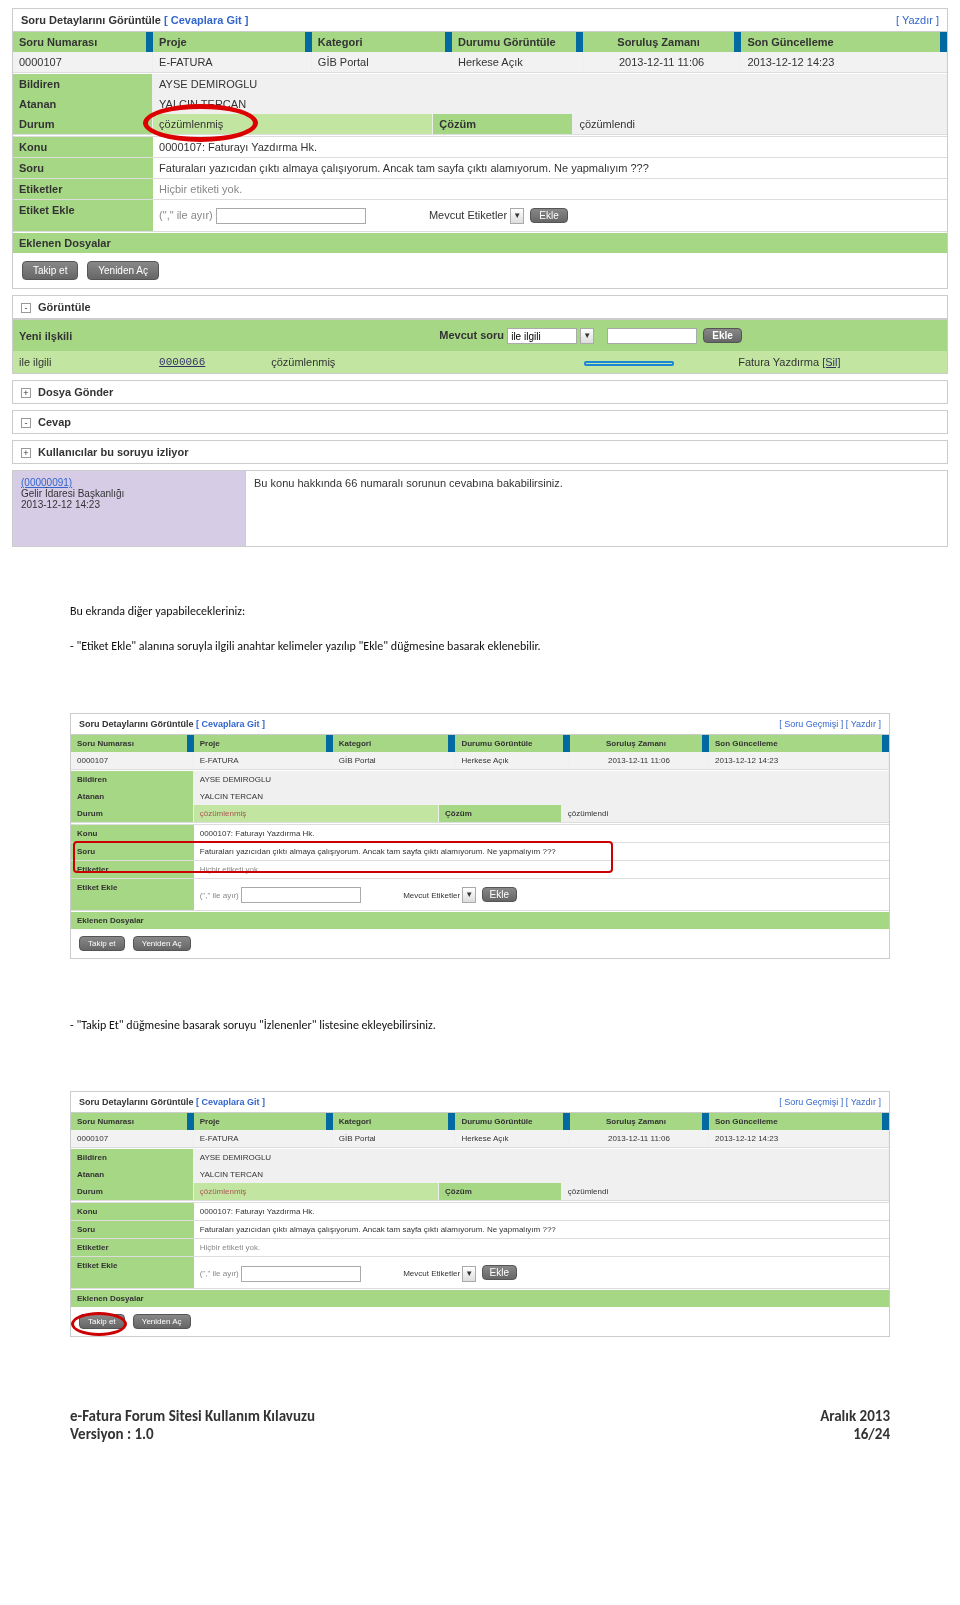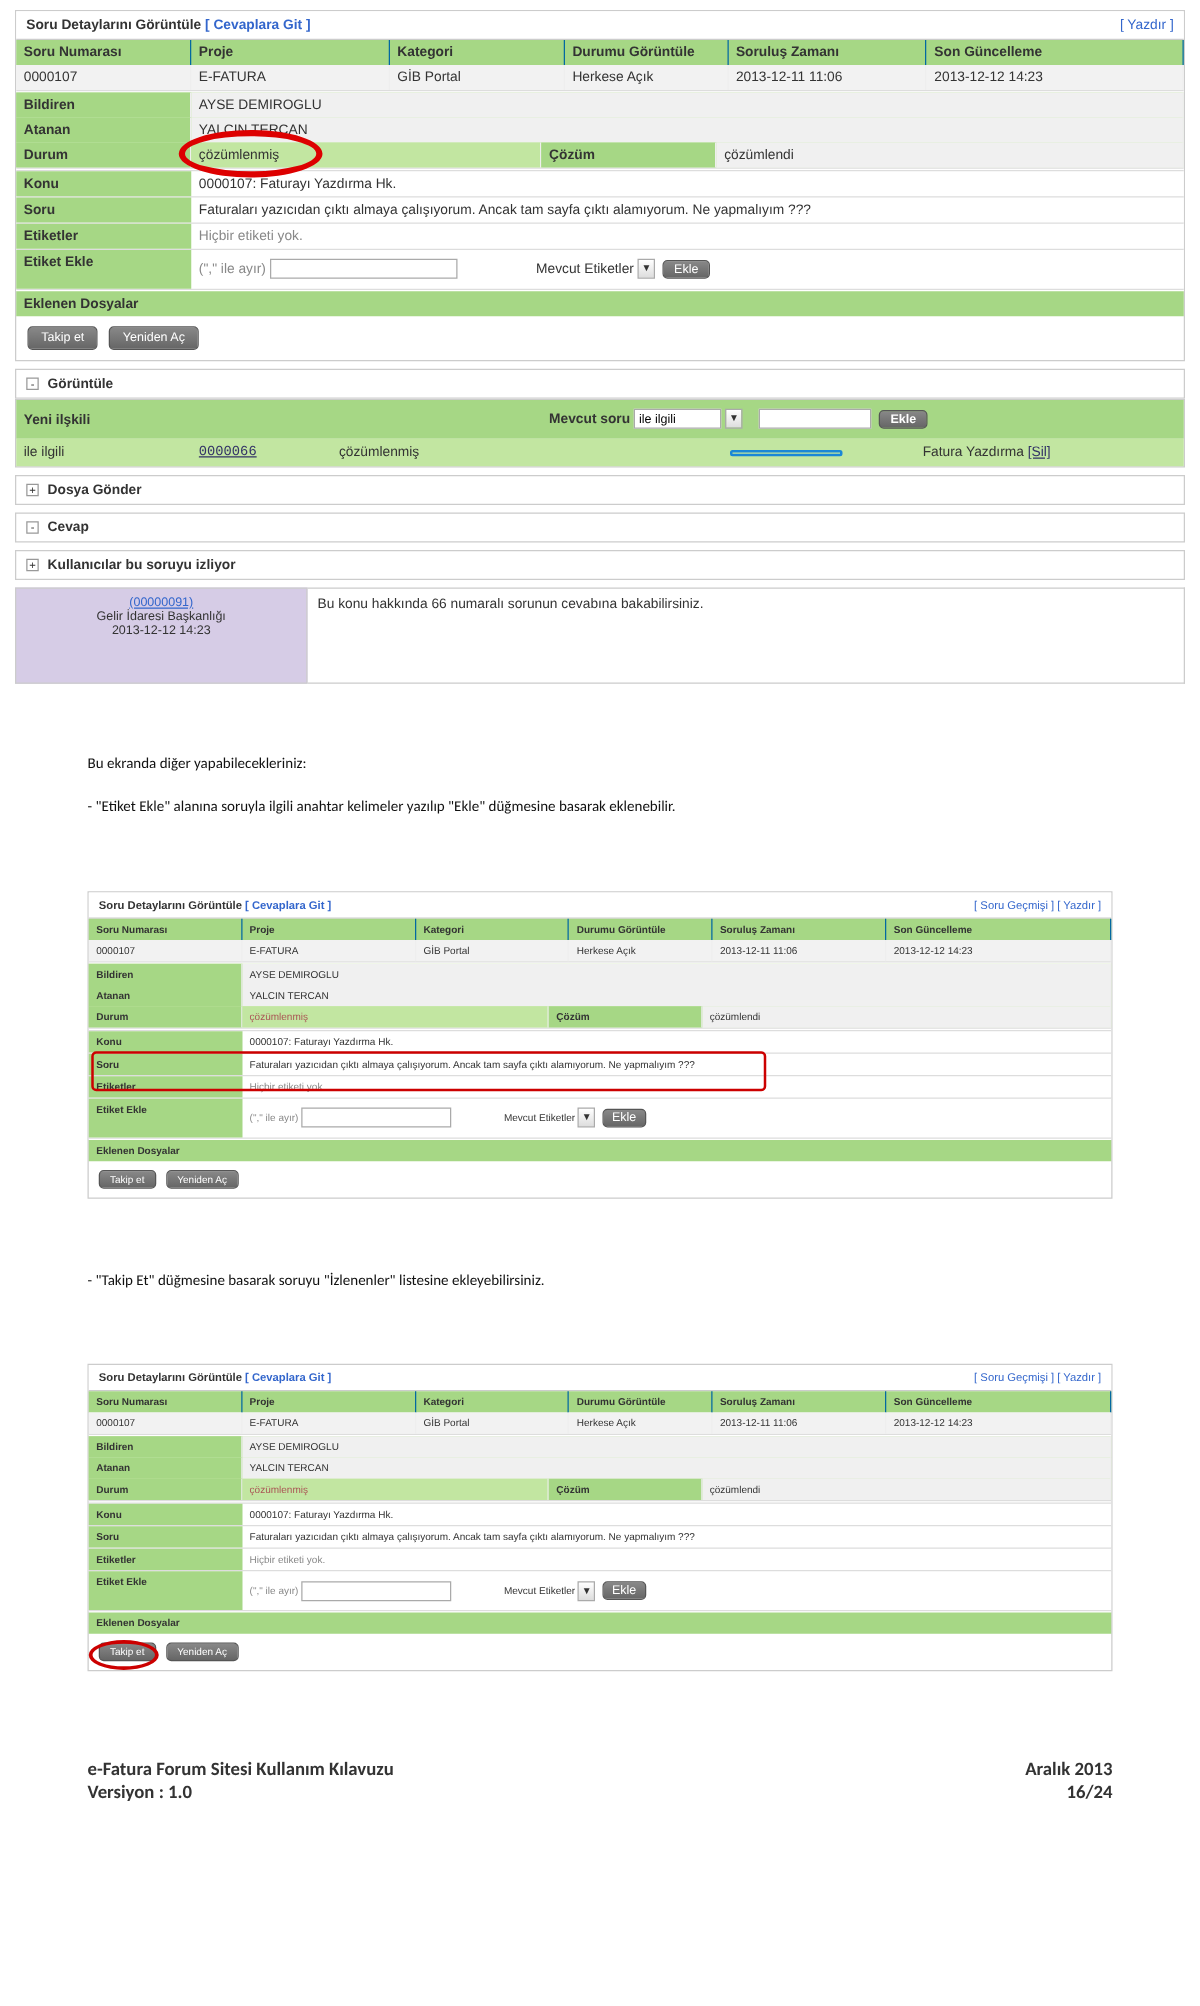--- a/index.html
+++ b/index.html
@@ -26,34 +26,34 @@
     color: #333;
   }
   .title-bar .links { font-weight: normal; }
   .title-bar a { color: #3366cc; text-decoration: none; }
   .row-header {
     display: flex;
     background: #a6d785;
     font-weight: bold;
     font-size: 11px;
   }
-  .row-header .cell { padding: 4px 6px; border-right: 1px solid #0369a1; }
+  .row-header .cell { padding: 4px 6px; border-right: 7px solid #0369a1; }
   .row-data { display: flex; background: #f2f2f2; font-size: 11px; }
   .row-data .cell { padding: 4px 6px; border-right: 1px solid #eee; }
   .row-green { display: flex; background: #c2e6a1; font-size: 11px; }
   .row-green .cell { padding: 4px 6px; border-right: 1px solid #eee; }
   .row-green-dark { display: flex; background: #a6d785; font-size: 11px; font-weight: bold; }
   .row-green-dark .cell { padding: 4px 6px; }
   .row-white { display: flex; background: #fff; font-size: 11px; border-top: 1px solid #ddd; }
   .row-white .cell { padding: 4px 6px; }
   .c1 { width: 15%; }
   .c2 { width: 17%; }
   .c3 { width: 15%; }
   .c4 { width: 14%; }
-  .c5 { width: 17%; }
+  .c5 { width: 17%; text-align: center; }
   .c6 { width: 22%; }
   .label-col { width: 15%; font-weight: bold; }
   .val-col { width: 85%; }
   .input-mini {
     border: 1px solid #aaa;
     padding: 1px 3px;
     font-size: 10px;
     height: 16px;
     vertical-align: middle;
     background: #fff;
@@ -114,21 +114,20 @@
     line-height: 14px;
     vertical-align: middle;
   }
   .cevap-wrap { display: flex; }
   .cevap-left {
     width: 25%;
     background: #d6cce6;
     padding: 6px 8px;
     font-size: 10px;
     border: 1px solid #ccc;
-    text-align: center;
   }
   .cevap-left a { color: #3366cc; text-decoration: underline; }
   .cevap-right {
     width: 75%;
     padding: 6px 8px;
     border: 1px solid #ccc;
     border-left: none;
     font-size: 11px;
   }
   .body-text {

